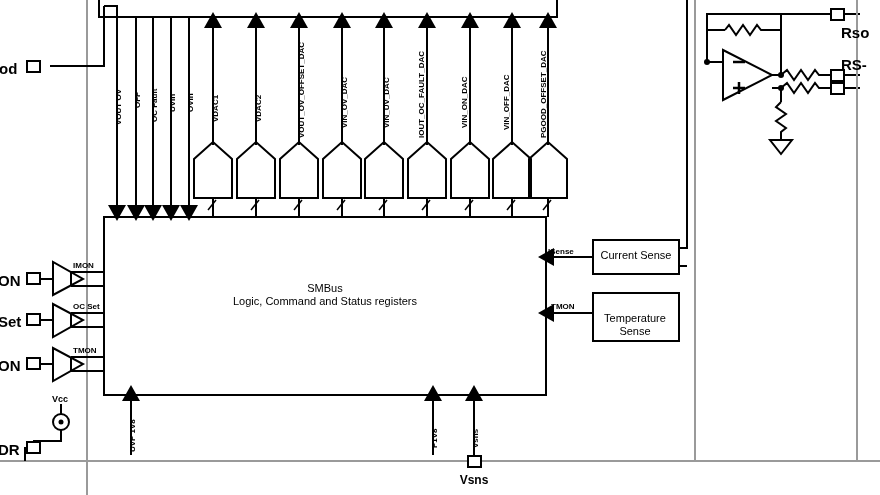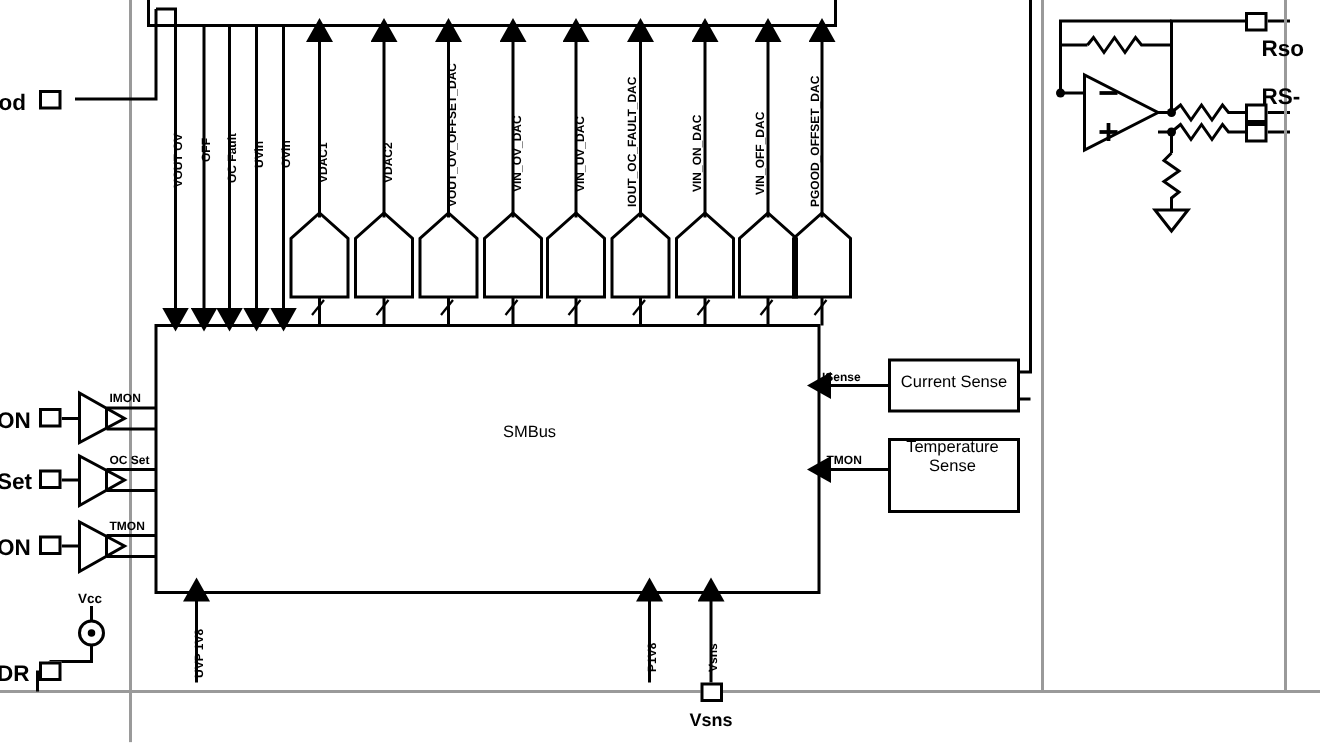--- a/index.html
+++ b/index.html
@@ -180,26 +180,27 @@
 
     <line x1="61" y1="404" x2="61" y2="414" stroke="#000" stroke-width="2"></line>
     <circle cx="61" cy="422" r="8" class="nofill" stroke-width="2"></circle>
     <circle cx="61" cy="422" r="2.5" fill="#000"></circle>
     <path d="M61,430 L61,441 L33,441" class="nofill" stroke-width="2"></path>
 
     <line x1="33" y1="441" x2="33" y2="447" stroke="#000" stroke-width="2"></line>
     <path d="M25,447 L25,461" class="nofill" stroke-width="2" stroke="#9a9a9a"></path>
   </svg>
 
-  <div class="blocklabel" style="left:104px;top:282px;width:442px;font-size:11px;padding-left:28px;">
+  <div class="blocklabel" style="left:104px;top:282px;width:442px;font-size:11px;">
     <div>SMBus</div>
+    <div>Logic, Command and Status registers</div>
   </div>
 
   <div class="blocklabel" style="left:593px;top:249px;width:86px;font-size:11px;">Current Sense</div>
-  <div class="blocklabel" style="left:593px;top:292px;width:84px;font-size:11px;">
+  <div class="blocklabel" style="left:593px;top:312px;width:84px;font-size:11px;">
     <div>Temperature</div>
     <div>Sense</div>
   </div>
 
   <div class="hlabel" style="left:548px;top:247px;">ISense</div>
   <div class="hlabel" style="left:551px;top:302px;">TMON</div>
 
   <div class="vlabel" style="left:114px;top:125px;">VOUT OV</div>
   <div class="vlabel" style="left:133px;top:108px;">OFF</div>
   <div class="vlabel" style="left:150px;top:122px;">OC Fault</div>

